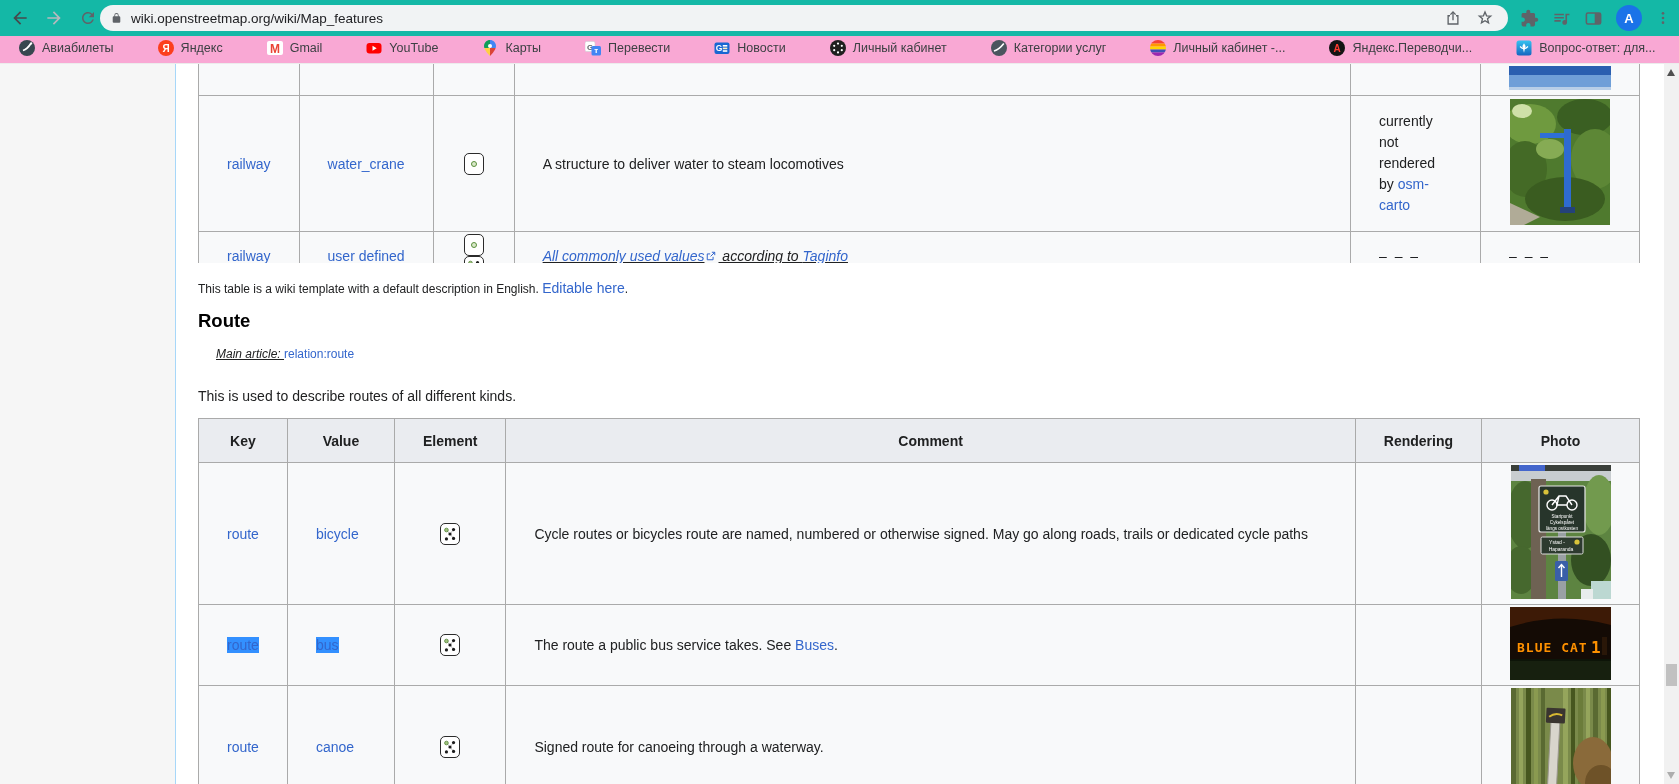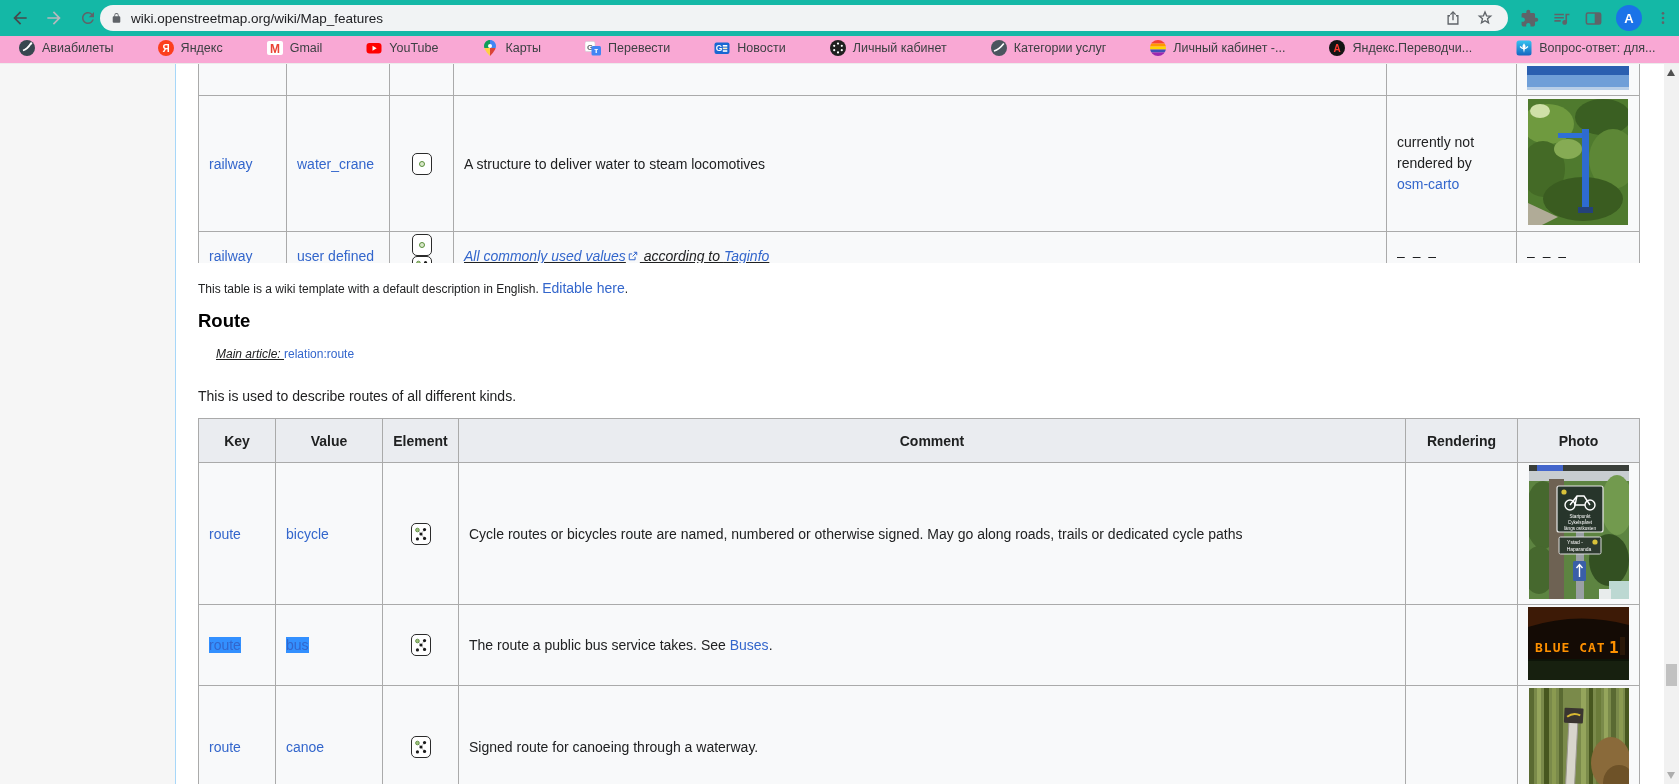--- a/index.html
+++ b/index.html
@@ -23,21 +23,21 @@
   .bk-label { font-size:12.5px; color:#3c4043; }
   .fav { width:16px; height:16px; display:inline-flex; }
 
   
   .page { position:relative; height:720px; background:#fff; }
   .sidebar { position:absolute; left:0; top:0; width:176px; height:720px; background:#f6f6f6;
              border-right:1px solid #a7d7f9; }
   .content { position:absolute; left:177px; top:0; width:1486px; padding-left:21px; color:#202122; }
 
   table.wikitable { border-collapse:collapse; background:#f8f9fa; font-size:14px; width:1442px; }
-  table.wikitable th, table.wikitable td { border:1px solid #aaa; vertical-align:middle; padding:2px 10px; }
+  table.wikitable th, table.wikitable td { border:1px solid #aaa; vertical-align:middle; padding:2px 28px; }
   table.wikitable th { background:#eaecf0; font-weight:bold; text-align:center; height:44px; }
   td.c-el { text-align:center; padding:2px 4px; }
   td.c-photo { text-align:center; padding:3px 4px; }
   a.wlink { color:#3366cc; text-decoration:none; cursor:pointer; }
   .ital { font-style:italic;text-decoration:underline; }
   .sel { background:#3390ff; color:#fff; }
 
   .railway-clip { height:199px; overflow:hidden; }
   .railway-clip table { margin-top:-1px; }
   .caption { margin-top:17px; font-size:12px; color:#202122; }

